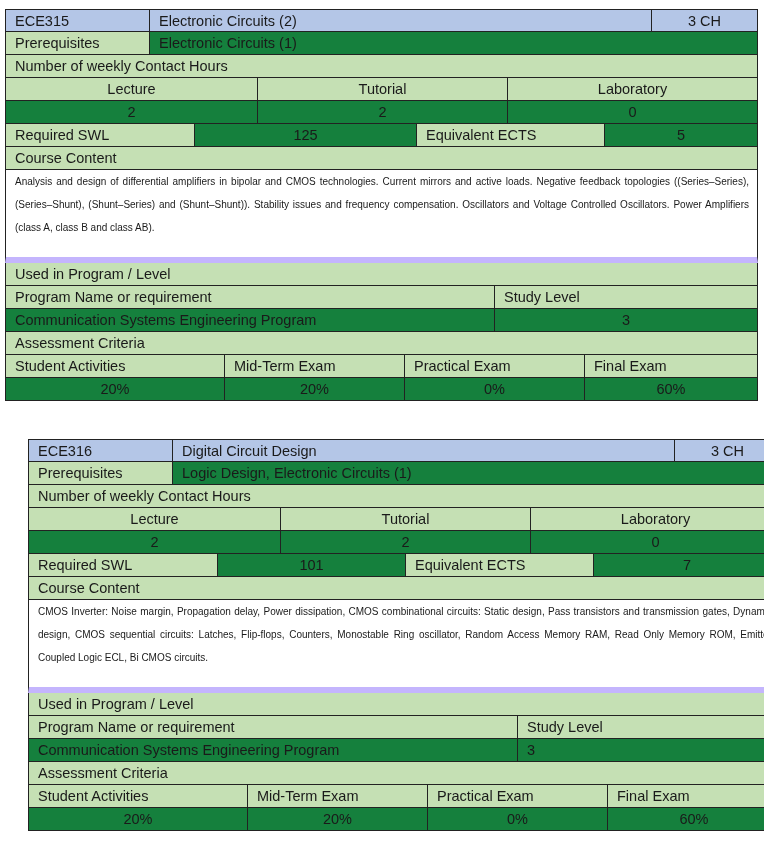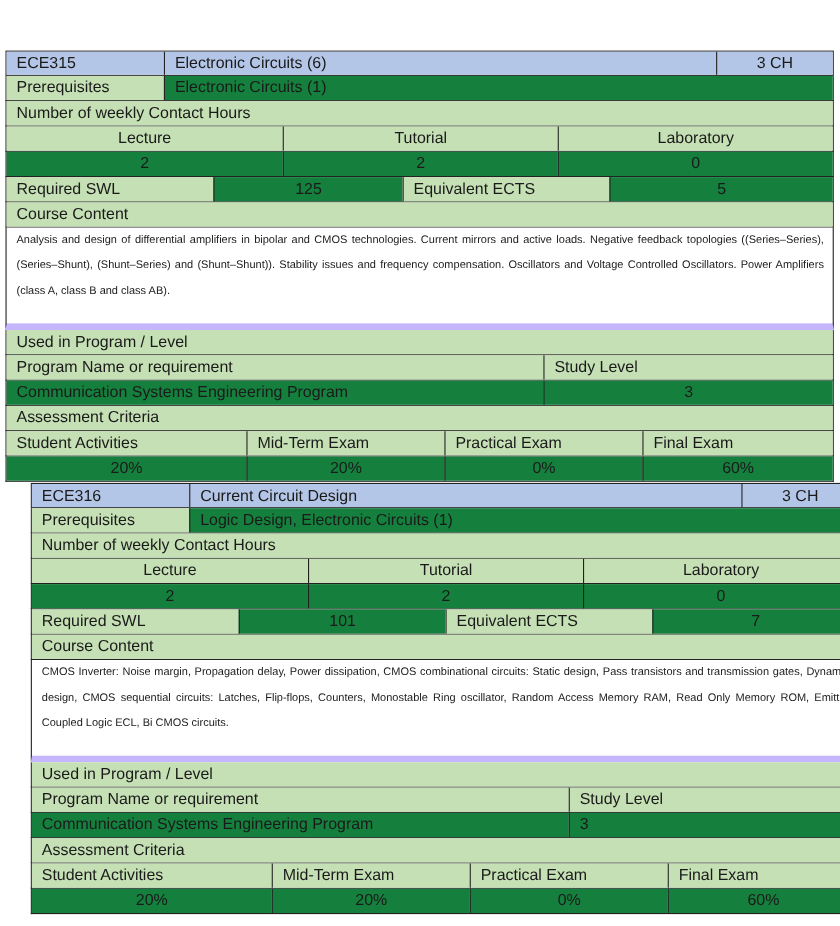--- a/index.html
+++ b/index.html
@@ -1,38 +1,38 @@
 <!DOCTYPE html>
 <html><head>
 <meta charset="utf-8">
 <style>
   html, body { margin: 0; padding: 0; background: #ffffff; }
   body { width: 764px; height: 842px; position: relative; overflow: hidden;
          font-family: "Liberation Sans", sans-serif; font-size: 14.5px; color: #1a1a1a; }
   .course { position: absolute; left: 5px; width: 753px; }
-  .course.c1 { top: 9px; margin-top: 37px; }
+  .course.c1 { top: 9px; }
   .course.c2 { top: 439px; margin-left: 23px; }
   .row { display: flex; box-sizing: border-box; height: 23px; border-left: 1px solid #222; border-right: 1px solid #222; border-bottom: 1px solid #222; }
   .row.first { border-top: 1px solid #222; }
   .cell { box-sizing: border-box; height: 100%; line-height: 22px; padding: 0 0 0 9px; white-space: nowrap; overflow: hidden; }
   .cell + .cell { border-left: 1px solid #222; }
   .center { text-align: center; padding: 0; }
   .blue { background: #b4c6e7; }
   .green { background: #c5e0b4; }
   .white { background: #15803d; }
   .content { box-sizing: border-box; border-left: 1px solid #222; border-right: 1px solid #222; border-bottom: 6px solid #c4b5fd;
              background: #fff; padding: 1px 8px 1px 9px; line-height: 22.8px; text-align: justify; font-size: 10px; }
 </style>
 </head>
 <body>
 
 <div class="course c1">
   <div class="row first">
     <div class="cell blue" style="width:143px">ECE315</div>
-    <div class="cell blue" style="width:502px">Electronic Circuits (6)</div>
+    <div class="cell blue" style="width:502px">Electronic Circuits (2)</div>
     <div class="cell blue center" style="flex:1">3 CH</div>
   </div>
   <div class="row">
     <div class="cell green" style="width:143px">Prerequisites</div>
     <div class="cell white" style="flex:1">Electronic Circuits (1)</div>
   </div>
   <div class="row">
     <div class="cell green" style="flex:1">Number of weekly Contact Hours</div>
   </div>
   <div class="row">
@@ -40,21 +40,21 @@
     <div class="cell green center" style="width:250px">Tutorial</div>
     <div class="cell green center" style="flex:1">Laboratory</div>
   </div>
   <div class="row">
     <div class="cell white center" style="width:251px">2</div>
     <div class="cell white center" style="width:250px">2</div>
     <div class="cell white center" style="flex:1">0</div>
   </div>
   <div class="row">
     <div class="cell green" style="width:188px">Required SWL</div>
-    <div class="cell white center" style="width:172px">125</div>
+    <div class="cell white center" style="width:222px">125</div>
     <div class="cell green" style="width:188px">Equivalent ECTS</div>
     <div class="cell white center" style="flex:1">5</div>
   </div>
   <div class="row">
     <div class="cell green" style="flex:1">Course Content</div>
   </div>
   <div class="content" style="height:93px">Analysis and design of differential amplifiers in bipolar and CMOS technologies. Current mirrors and active loads. Negative feedback topologies ((Series–Series), (Series–Shunt), (Shunt–Series) and (Shunt–Shunt)). Stability issues and frequency compensation. Oscillators and Voltage Controlled Oscillators. Power Amplifiers (class A, class B and class AB).</div>
   <div class="row">
     <div class="cell green" style="flex:1">Used in Program / Level</div>
   </div>
@@ -79,21 +79,21 @@
     <div class="cell white center" style="width:218px">20%</div>
     <div class="cell white center" style="width:180px">20%</div>
     <div class="cell white center" style="width:180px">0%</div>
     <div class="cell white center" style="flex:1">60%</div>
   </div>
 </div>
 
 <div class="course c2">
   <div class="row first">
     <div class="cell blue" style="width:143px">ECE316</div>
-    <div class="cell blue" style="width:502px">Current Circuit Design</div>
+    <div class="cell blue" style="width:502px">Digital Circuit Design</div>
     <div class="cell blue center" style="flex:1">3 CH</div>
   </div>
   <div class="row">
     <div class="cell green" style="width:143px">Prerequisites</div>
     <div class="cell white" style="flex:1">Logic Design, Electronic Circuits (1)</div>
   </div>
   <div class="row">
     <div class="cell green" style="flex:1">Number of weekly Contact Hours</div>
   </div>
   <div class="row">

